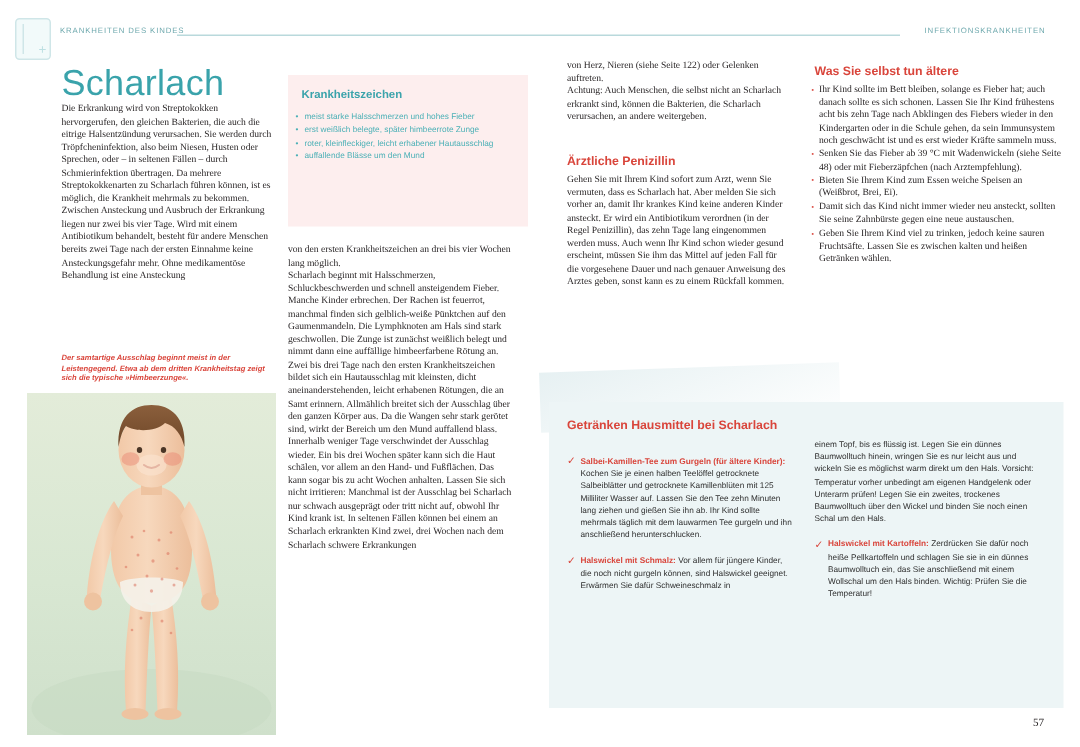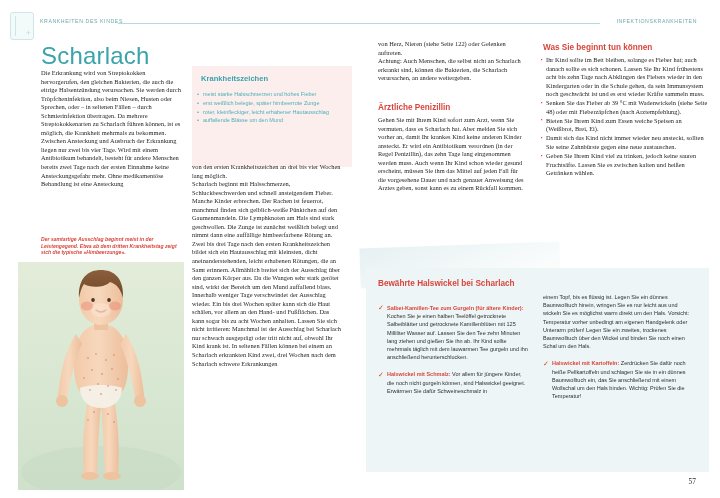--- a/index.html
+++ b/index.html
@@ -140,21 +140,20 @@
   }
 
   
   #symptombox {
     position: absolute;
     left: 192px;
     top: 50px;
     width: 160px;
     height: 101px;
     background: #fdeeee;
-    margin-top: 16px;
   }
   #symptombox .boxtitle {
     position: absolute;
     left: 9px;
     top: 8px;
     font-family: "Liberation Sans", sans-serif;
     font-weight: bold;
     font-size: 7.6px;
     color: #3aa3ab;
     margin: 0;
@@ -445,33 +444,33 @@
 
   <div id="col3a-text" class="bodytext">
     <p style="white-space:pre-line">von Herz, Nieren (siehe Seite 122) oder Gelenken auftreten.
 Achtung: Auch Menschen, die selbst nicht an Scharlach erkrankt sind, können die Bakterien, die Scharlach verursachen, an andere weitergeben.</p>
   </div>
   <h2 id="col3-heading" class="sec-title">Ärztliche Penizillin</h2>
   <div id="col3b-text" class="bodytext">
     <p>Gehen Sie mit Ihrem Kind sofort zum Arzt, wenn Sie vermuten, dass es Scharlach hat. Aber melden Sie sich vorher an, damit Ihr krankes Kind keine anderen Kinder ansteckt. Er wird ein Antibiotikum verordnen (in der Regel Penizillin), das zehn Tage lang eingenommen werden muss. Auch wenn Ihr Kind schon wieder gesund erscheint, müssen Sie ihm das Mittel auf jeden Fall für die vorgesehene Dauer und nach genauer Anweisung des Arztes geben, sonst kann es zu einem Rückfall kommen.</p>
   </div>
 
-  <h2 id="col4-heading" class="sec-title">Was Sie beginnt tun können</h2>
+  <h2 id="col4-heading" class="sec-title">Was Sie selbst tun ältere</h2>
   <ul id="col4-list">
     <li>Ihr Kind sollte im Bett bleiben, solange es Fieber hat; auch danach sollte es sich schonen. Lassen Sie Ihr Kind frühestens acht bis zehn Tage nach Abklingen des Fiebers wieder in den Kindergarten oder in die Schule gehen, da sein Immunsystem noch geschwächt ist und es erst wieder Kräfte sammeln muss.</li>
     <li>Senken Sie das Fieber ab 39 °C mit Wadenwickeln (siehe Seite 48) oder mit Fieberzäpfchen (nach Arztempfehlung).</li>
     <li>Bieten Sie Ihrem Kind zum Essen weiche Speisen an (Weißbrot, Brei, Ei).</li>
     <li>Damit sich das Kind nicht immer wieder neu ansteckt, sollten Sie seine Zahnbürste gegen eine neue austauschen.</li>
     <li>Geben Sie Ihrem Kind viel zu trinken, jedoch keine sauren Fruchtsäfte. Lassen Sie es zwischen kalten und heißen Getränken wählen.</li>
   </ul>
 
   <div class="wash" id="wash1"></div>
 
   <div id="hausmittel">
-    <h2 id="hm-title">Bewährte Halswickel bei Scharlach</h2>
+    <h2 id="hm-title">Getränken Hausmittel bei Scharlach</h2>
 
     <div class="hm-col" id="hm-col-left">
       <div class="hm-item">
         <span class="hm-check">✓</span>
         <span class="hm-lead">Salbei-Kamillen-Tee zum Gurgeln (für ältere Kinder):</span><span> Kochen Sie je einen halben Teelöffel getrocknete Salbeiblätter und getrocknete Kamillenblüten mit 125 Milliliter Wasser auf. Lassen Sie den Tee zehn Minuten lang ziehen und gießen Sie ihn ab. Ihr Kind sollte mehrmals täglich mit dem lauwarmen Tee gurgeln und ihn anschließend herunterschlucken.</span>
       </div>
       <div class="hm-item">
         <span class="hm-check">✓</span>
         <span class="hm-lead">Halswickel mit Schmalz:</span><span> Vor allem für jüngere Kinder, die noch nicht gurgeln können, sind Halswickel geeignet. Erwärmen Sie dafür Schweineschmalz in</span>
       </div>

